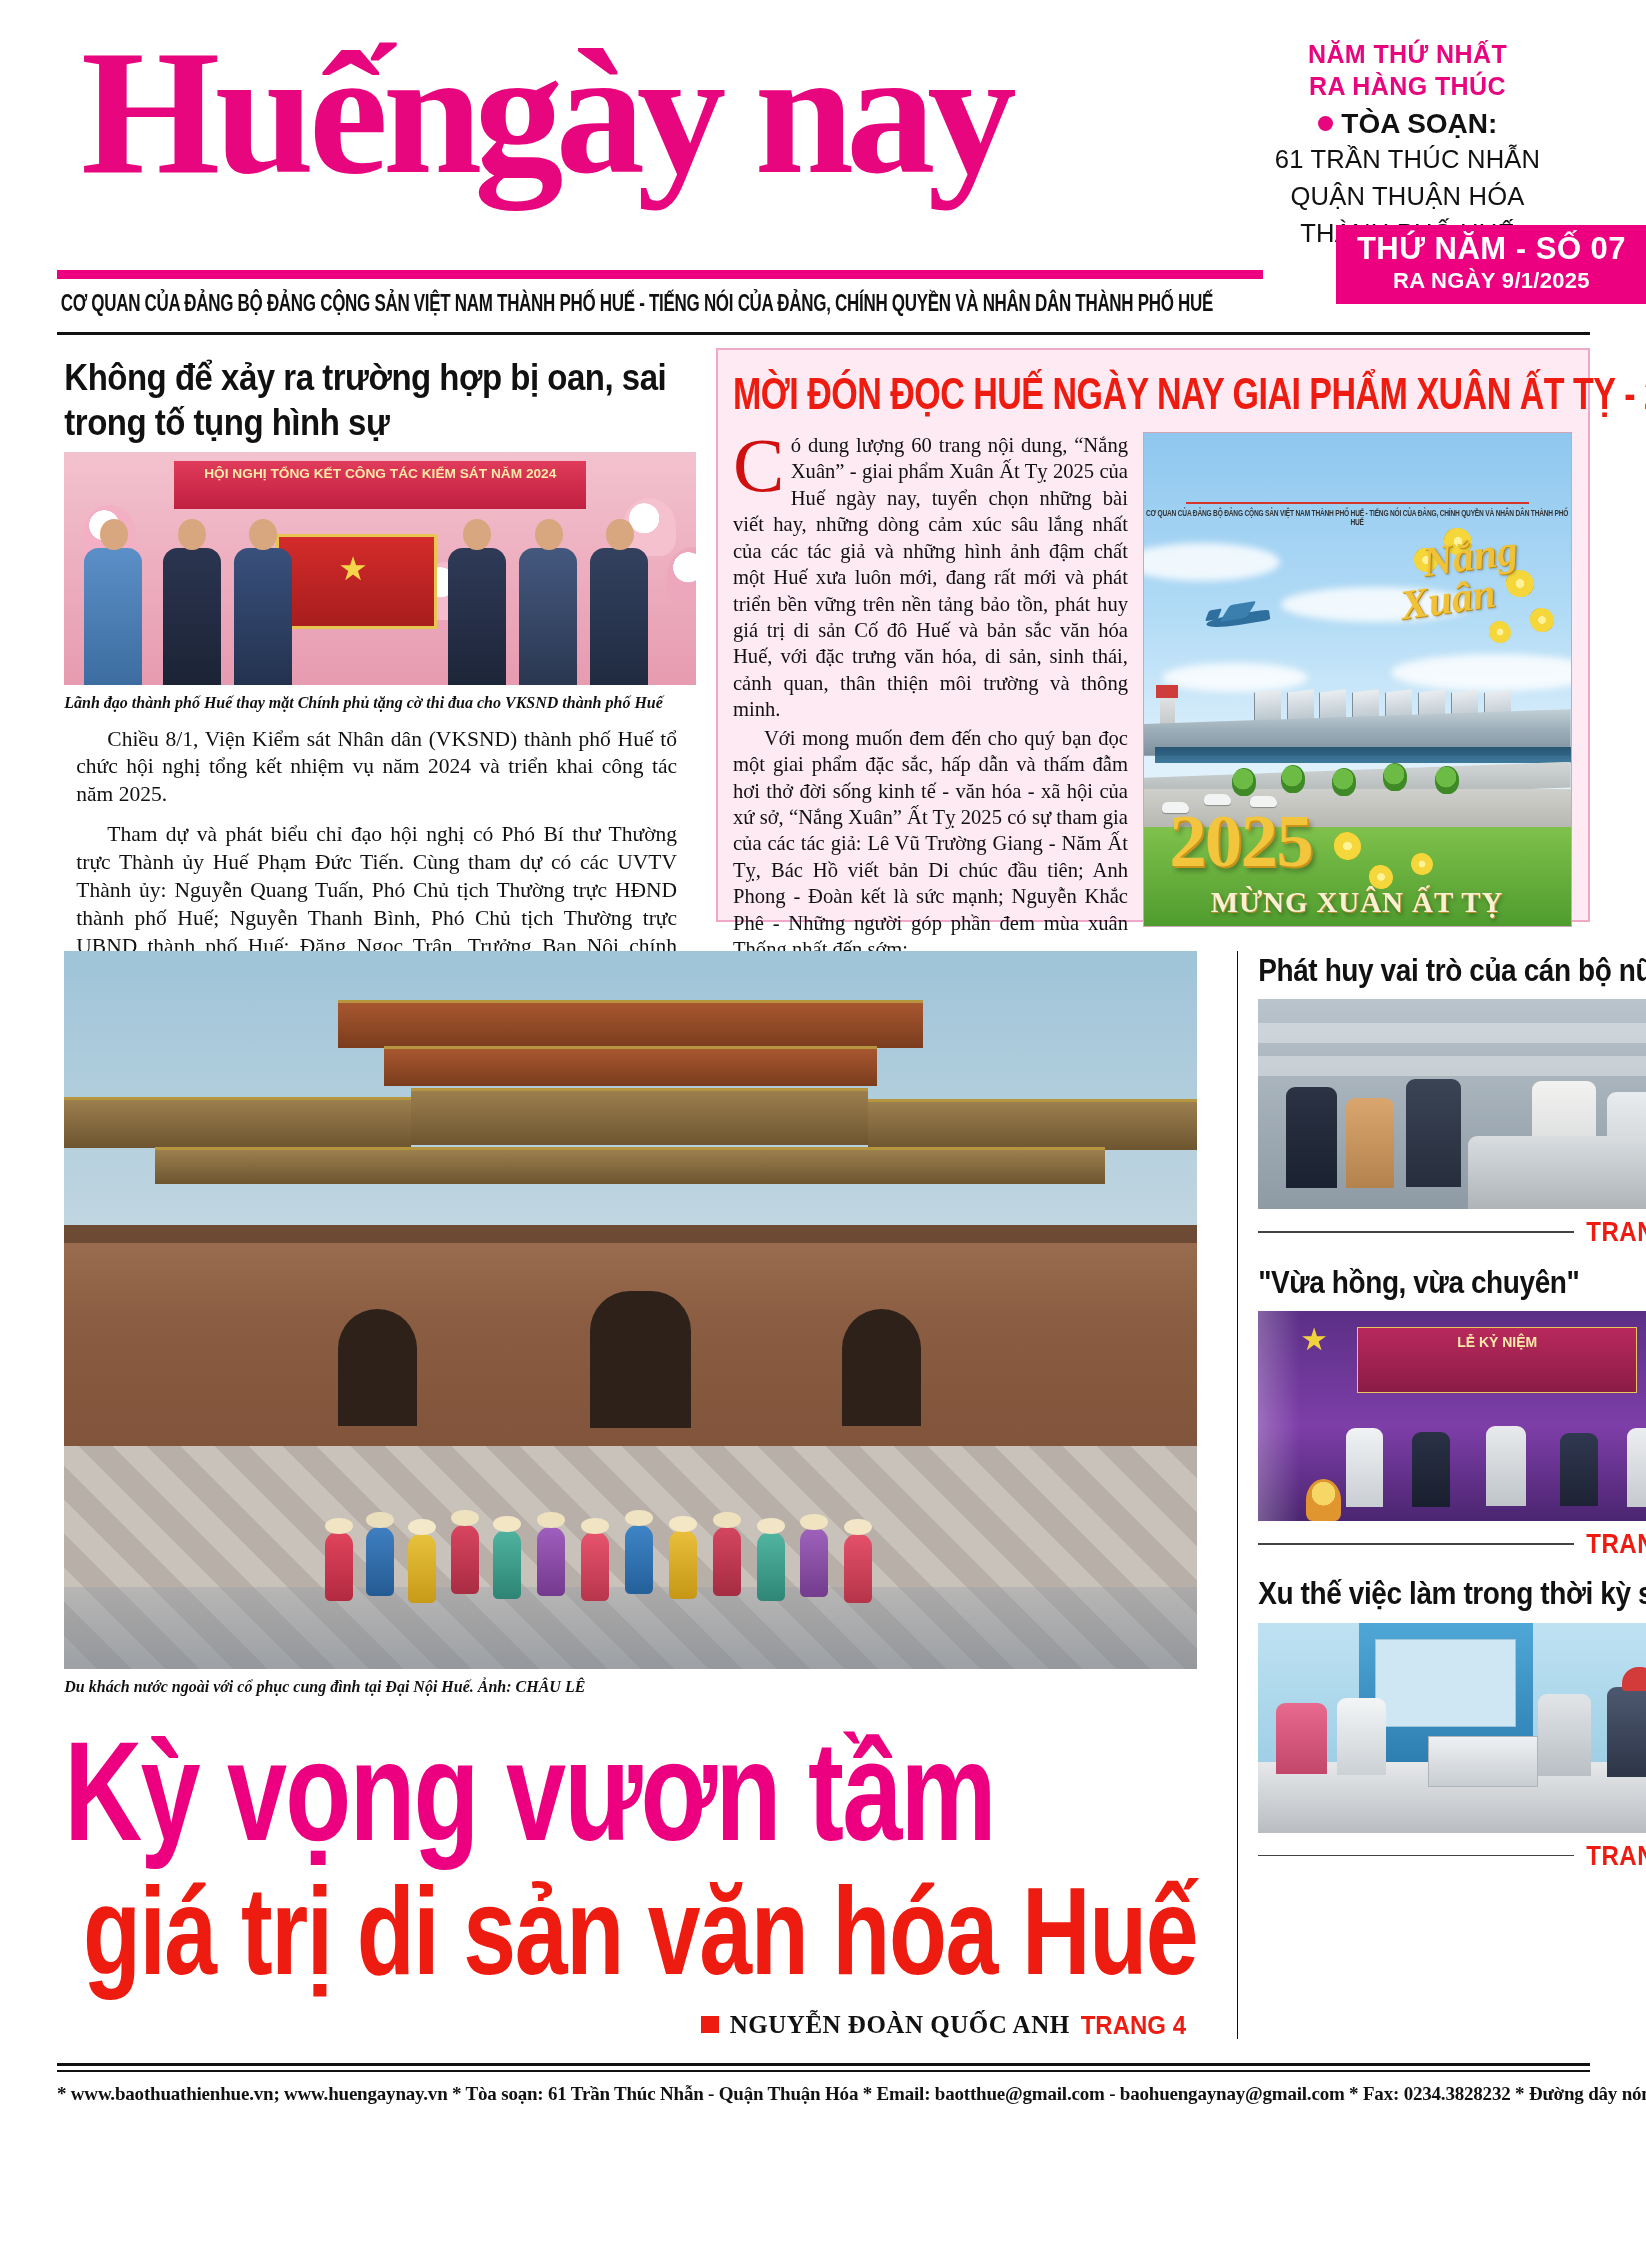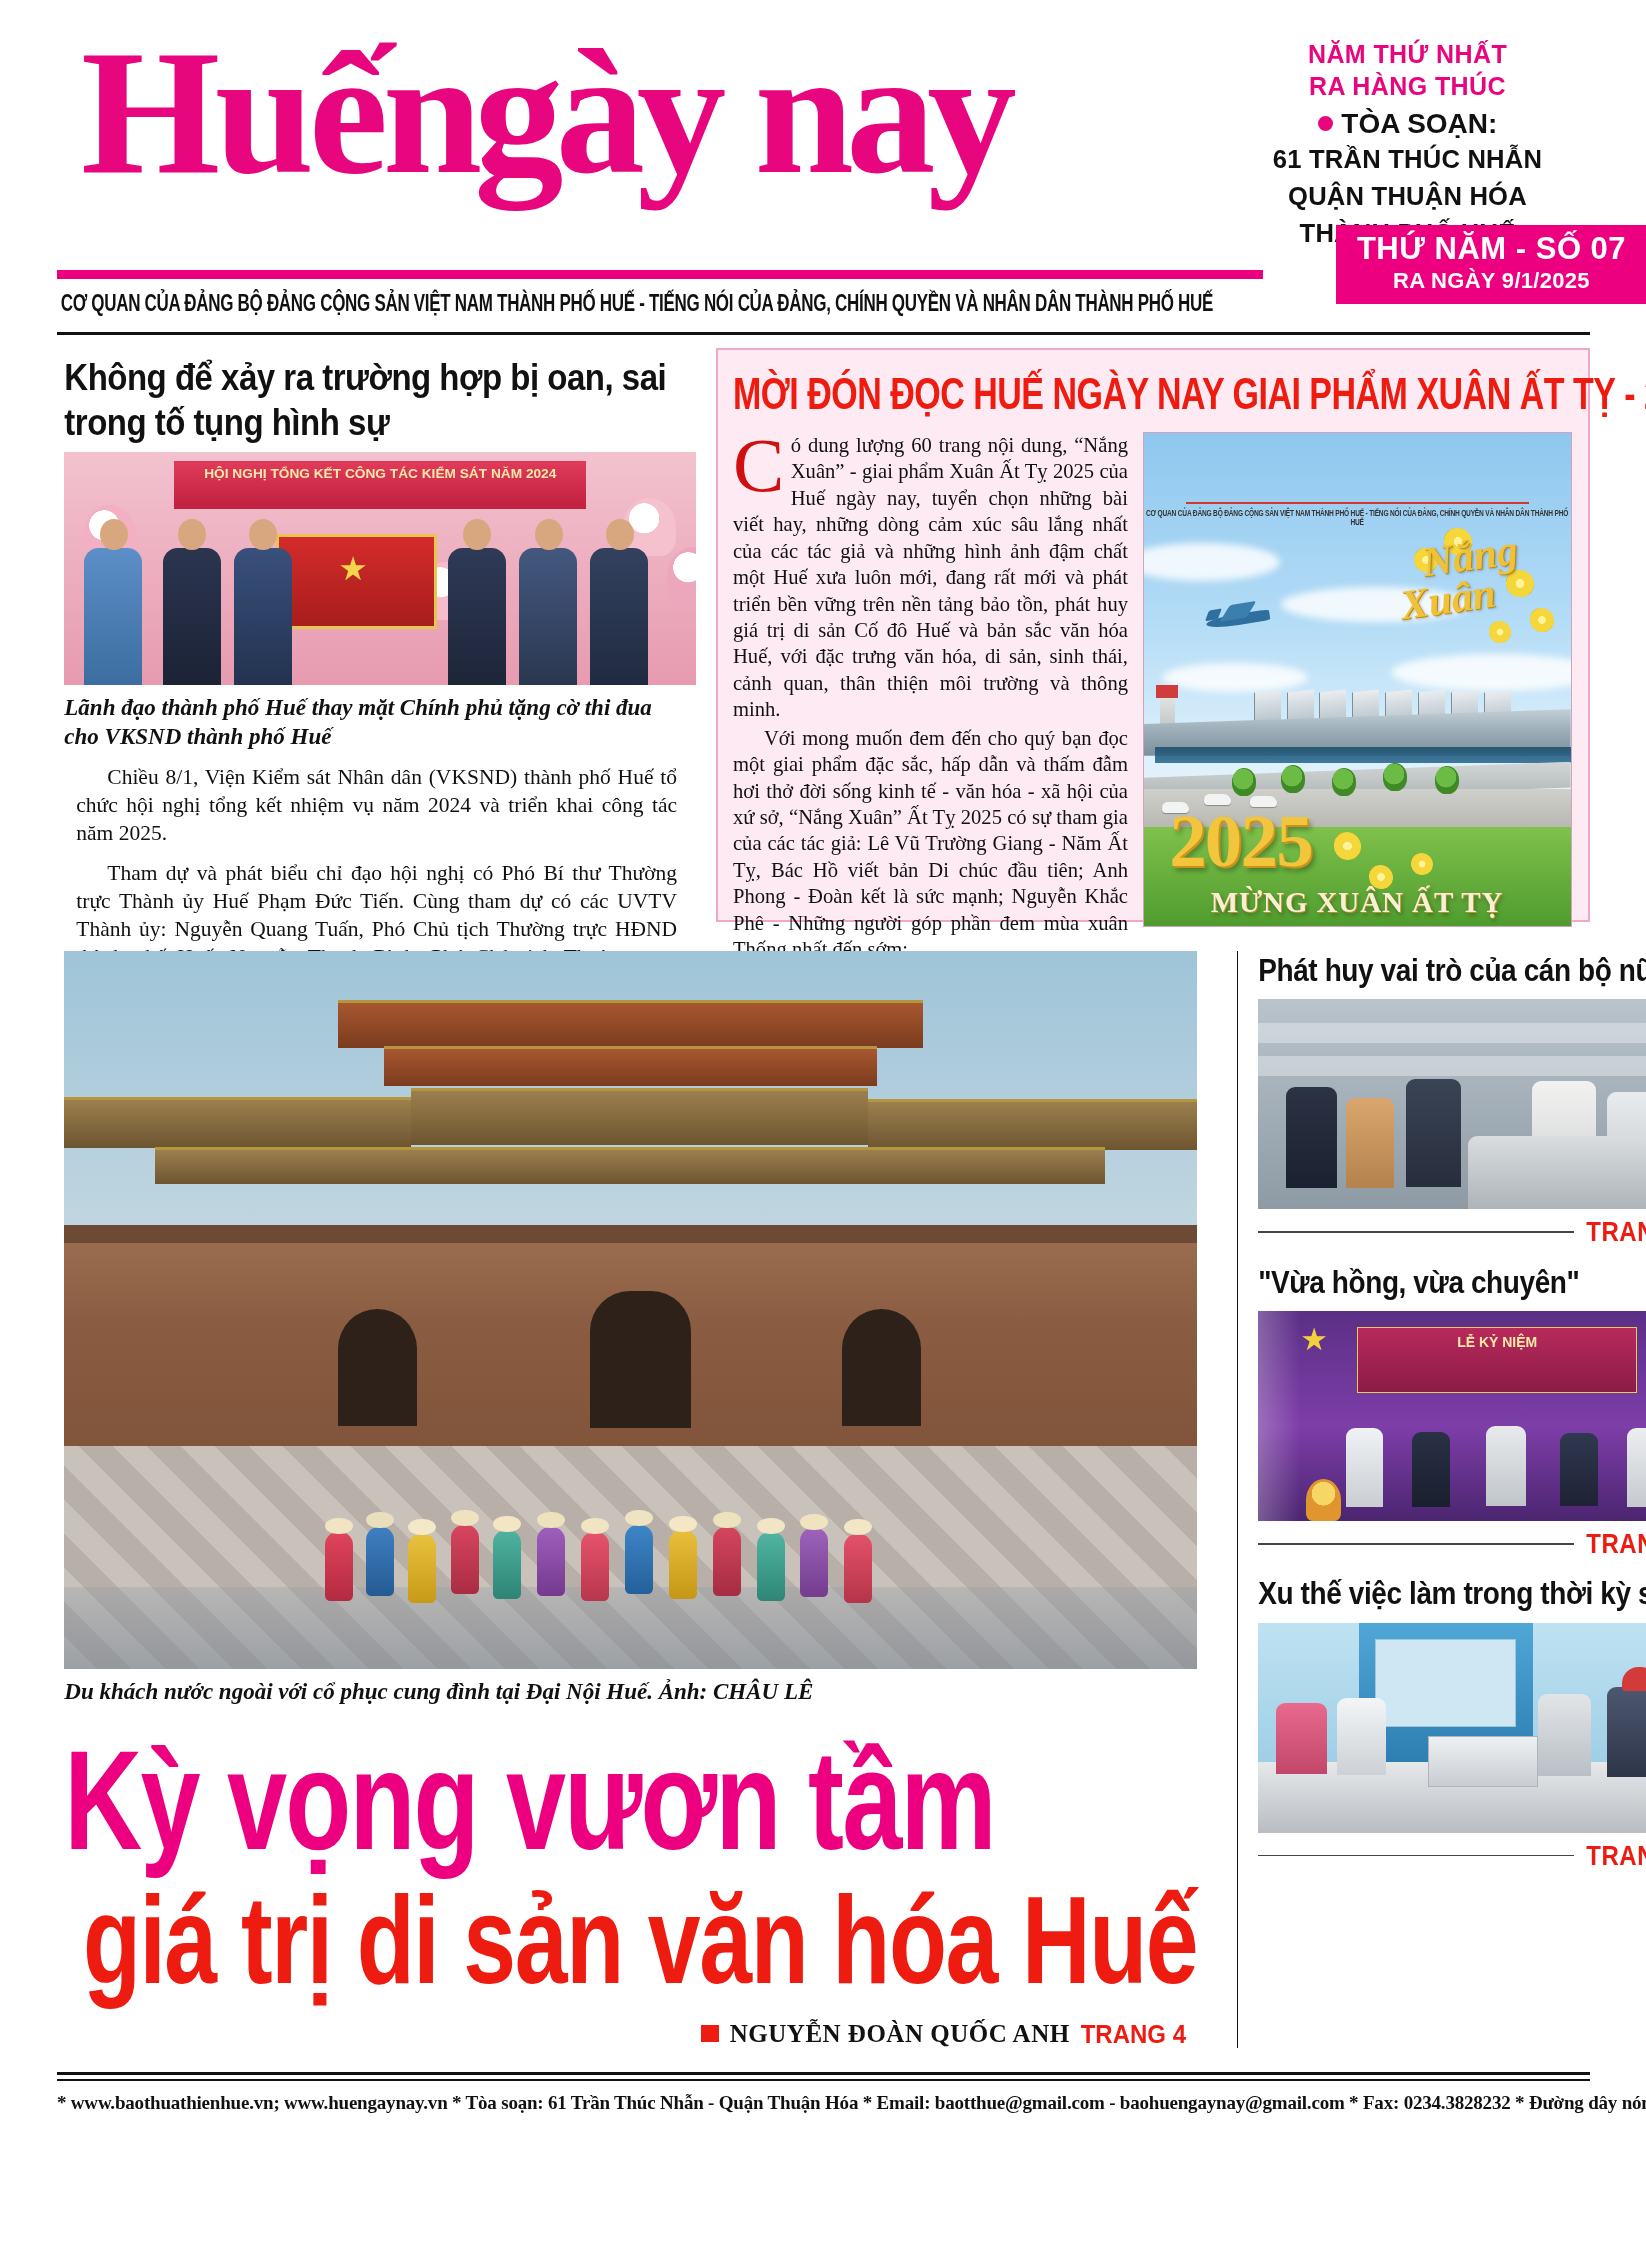--- a/index.html
+++ b/index.html
@@ -66,21 +66,21 @@
   }
   .dot-bullet {
     width: 15.5px; height: 15.5px; border-radius: 50%;
     background: #e8067f; display: inline-block;
   }
   .mi-addr {
     font-size: 25.6px;
     line-height: 1.3;
     color: #111;
     margin-top: 3.7px;
-    font-weight: bold;
+    font-weight: normal;
     letter-spacing: 0.2px;
   }
 
   .issue-badge {
     position: absolute;
     right: 0px;
     top: 225px;
     width: 311px;
     background: #ec0080;
     color: #ffffff;
@@ -153,21 +153,21 @@
     background: #d8d8d8;
   }
   .photo-1 {
     width: 632px; height: 233px;
     margin-left: 7.3px;
   }
   .caption-italic {
     font-family: "Liberation Serif", serif;
     font-style: italic;
     font-weight: bold;
-    font-size: 23px;
+    font-size: 16px;
     line-height: 1.28;
     margin: 8.2px 0 5.5px 7.3px;
     color: #111;
   }
   .body-text {
     font-family: "Liberation Serif", serif;
     font-size: 21.5px;
     line-height: 1.30;
     text-align: justify;
     color: #111;

